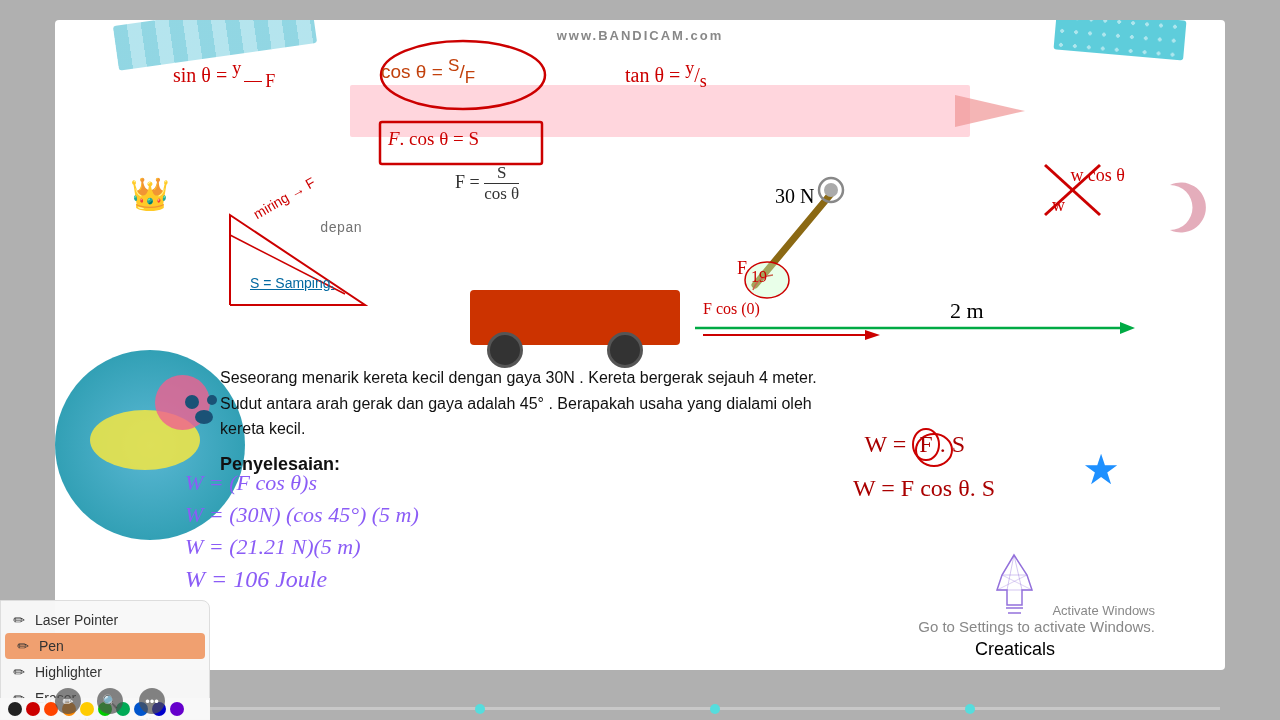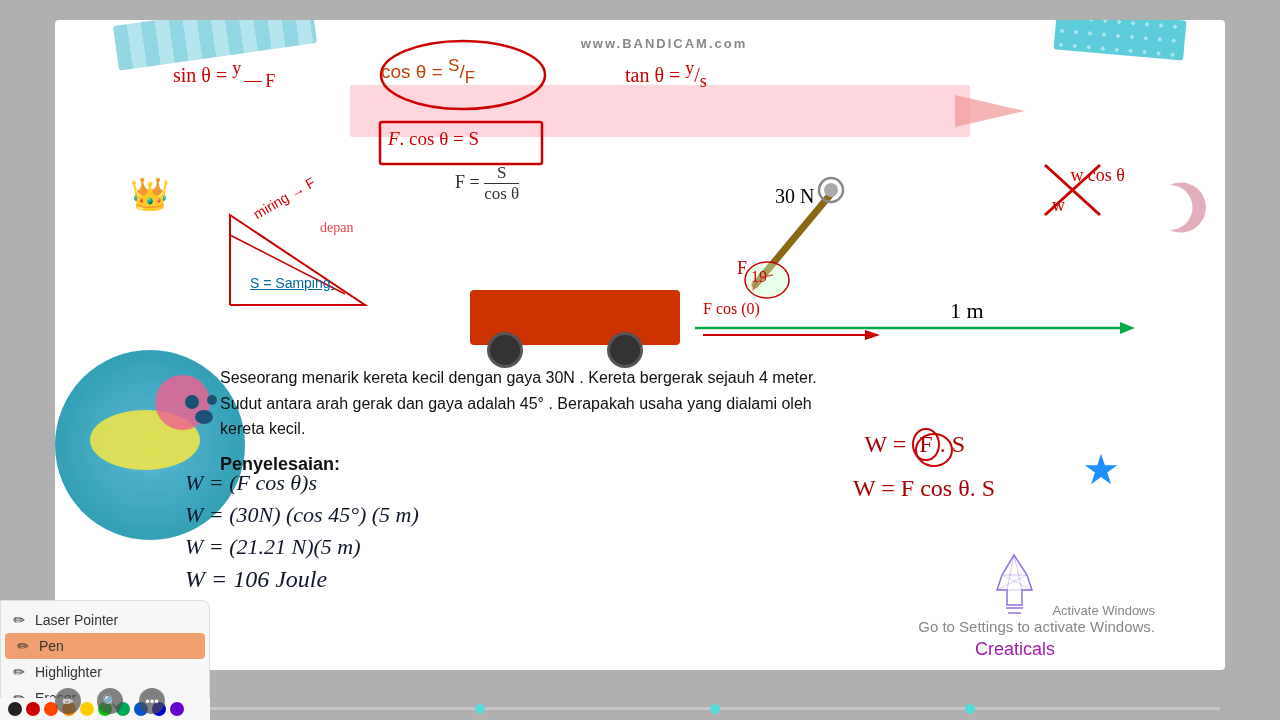--- a/index.html
+++ b/index.html
@@ -55,28 +55,27 @@
       content: '';
       position: absolute;
       top: 0; left: 0; right: 0; bottom: 0;
       background: radial-gradient(circle 4px, white 40%, transparent 40%) 0 0 / 14px 14px;
       opacity: 0.5;
     }
 
     
     #watermark {
       position: absolute;
-      top: 16px;
+      top: 8px;
       left: 50%;
       transform: translateX(-50%);
       font-size: 13px;
       color: #888;
       letter-spacing: 1px;
       z-index: 10;
-      margin-left: 24px;
     }
     .desc-text {
       font-size: 16px;
       color: #111;
       line-height: 1.6;
     }
     .penyelesaian {
       font-size: 18px;
       font-weight: bold;
       color: #111;
@@ -85,21 +84,21 @@
 
     
     .solutions {
       position: absolute;
       top: 450px;
       left: 130px;
     }
     .solution-line {
       font-family: 'Times New Roman', serif;
       font-size: 22px;
-      color: #0f172a;
+      color: #8b5cf6;
       margin-bottom: 6px;
       font-style: italic;
     }
 
     
     .crown {
       position: absolute;
       top: 155px;
       left: 75px;
       font-size: 32px;
@@ -148,21 +147,21 @@
 
     
     .creaticals {
       position: absolute;
       top: 530px;
       right: 170px;
       text-align: center;
     }
     .creaticals-text {
       font-family: 'Segoe Script', cursive, Arial;
-      color: #a21caf;
+      color: #000000;
       font-size: 18px;
       margin-top: 5px;
     }
 
     
     .activate-windows {
       position: absolute;
       bottom: 35px;
       right: 70px;
       text-align: right;
@@ -304,23 +303,23 @@
       font-family: Arial;
       font-size: 14px;
       color: #cc0000;
       transform: rotate(-30deg);
     }
 
     .depan-label {
       position: absolute;
       top: 200px;
       left: 265px;
-      font-family: Liberation Serif, serif;
+      font-family: Liberation Mono, monospace;
       font-size: 14px;
-      color: #ef4444;
+      color: #737373;
     }
 
     .samping-label {
       position: absolute;
       top: 255px;
       left: 195px;
       font-family: Arial;
       font-size: 14px;
       color: #0369a1;
     }
@@ -489,21 +488,21 @@
   <div class="crown">👑</div>
 
   <div class="n30-label">30 N</div>
 
   <div class="f-label">F</div>
 
   <div class="angle45">19</div>
 
   <div class="fcos-label">F cos (0)</div>
 
-  <div class="fivem-label">1 m</div>
+  <div class="fivem-label">2 m</div>
 
   <div class="wcostheta">w cos θ</div>
   <div class="w-right">w</div>
 
   <div style="position:absolute;top:230px;left:400px;width:240px;height:110px;">
     <div style="position:absolute;top:40px;left:15px;width:210px;height:55px;background:#cc3300;border-radius:4px;"></div>
     <div style="position:absolute;top:82px;left:32px;width:36px;height:36px;background:#333;border-radius:50%;border:3px solid #555;"></div>
     <div style="position:absolute;top:82px;left:152px;width:36px;height:36px;background:#333;border-radius:50%;border:3px solid #555;"></div>
   </div>
 

